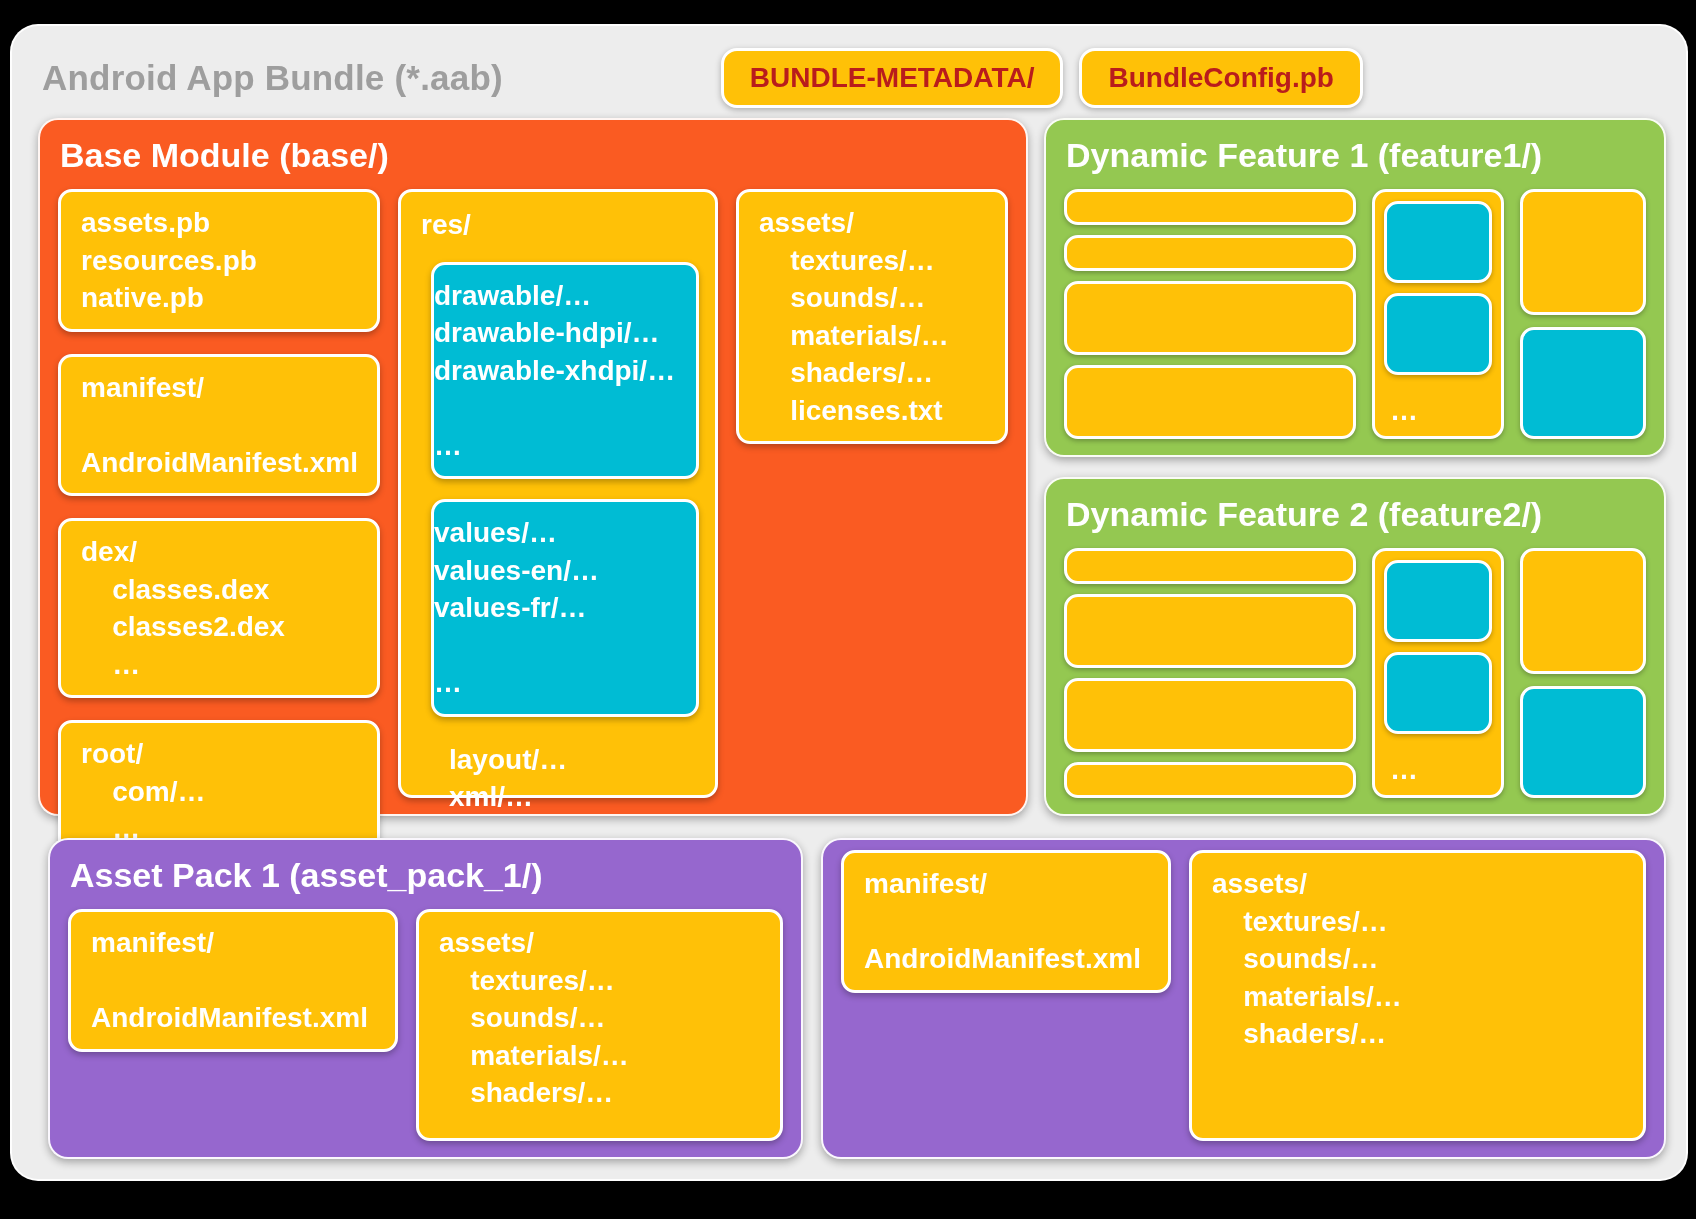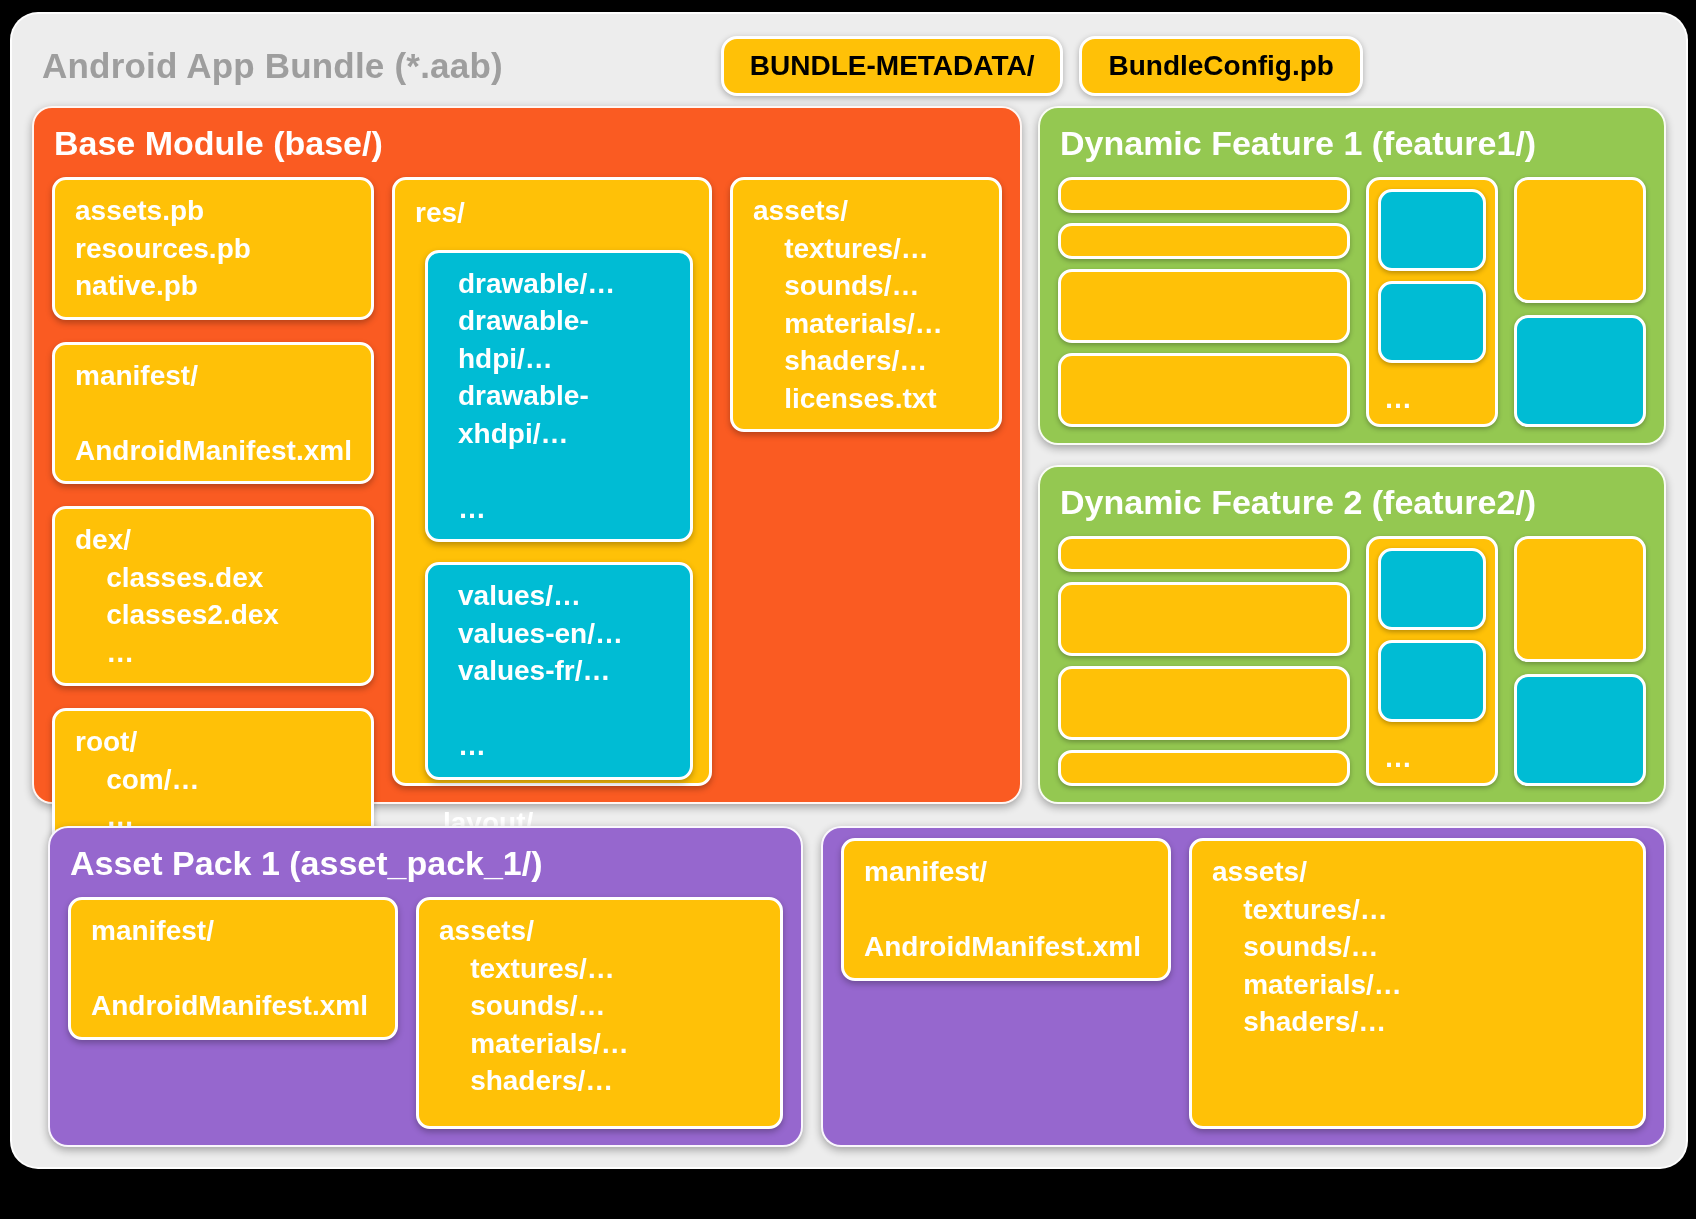--- a/index.html
+++ b/index.html
@@ -15,21 +15,21 @@
   html, body { width: 1696px; height: 1219px; }
   body {
     background: #000;
     font-family: "Liberation Sans", sans-serif;
     font-weight: bold;
     position: relative;
     overflow: hidden;
   }
   .card {
     position: absolute;
-    left: 10px; top: 12px;
+    left: 10px; top: 24px;
     width: 1678px; height: 1157px;
     background: var(--card-bg);
     border: 2px solid rgba(255,255,255,0.9);
     border-radius: 28px;
     box-shadow: 0 3px 10px rgba(0,0,0,0.45);
     padding: 12px 20px 20px 20px;
     display: flex;
     flex-direction: column;
   }
   
@@ -40,21 +40,21 @@
     flex: none;
   }
   .bundle-title {
     font-size: 35px;
     color: var(--title-gray);
     letter-spacing: 0.2px;
     margin-left: 10px;
   }
   .chip {
     background: var(--yellow);
-    color: #000000;
+    color: #b91c1c;
     font-size: 28px;
     padding: 11px 26px;
     border: 3px solid #fff;
     border-radius: 16px;
     box-shadow: 0 2px 6px rgba(0,0,0,0.28);
     white-space: nowrap;
   }
   .chip-metadata { margin-left: 218px; }
   .chip-config { margin-left: 16px; }
   
@@ -70,21 +70,21 @@
     flex-direction: column;
     min-height: 0;
   }
   .module-title {
     color: #fff;
     font-size: 34px;
     margin: 6px 0 14px 2px;
     flex: none;
     white-space: nowrap;
   }
-  .orange { background: var(--orange); }
+  .orange { background: var(--orange); margin-left: 6px; }
   .green  { background: var(--green); }
   .purple { background: var(--purple); }
   
   .fbox, .tbox {
     color: #fff;
     font-size: 28px;
     line-height: 1.34;
     border: 3px solid #fff;
     border-radius: 14px;
     box-shadow: 0 3px 6px rgba(0,0,0,0.28);
@@ -98,21 +98,21 @@
   .base-cols { flex: 1; display: flex; gap: 18px; min-height: 0; }
   .base-col1 { width: 322px; flex: none; display: flex; flex-direction: column; gap: 22px; }
   .base-col1 .grow { flex: 1; }
   .res-box {
     width: 320px; flex: none;
     white-space: normal;
     display: flex; flex-direction: column;
     padding: 14px 14px 14px 20px;
   }
   .res-label { white-space: pre-wrap; }
-  .res-box .tbox { margin: 18px 2px 2px 10px; padding: 12px 14px 12px 30px; }
+  .res-box .tbox { margin: 18px 2px 2px 10px; padding: 12px 14px 12px 0; }
   .res-tail { white-space: pre-wrap; margin: 22px 0 0 28px; }
   .base-col3 { flex: 1; display: flex; flex-direction: column; gap: 20px; }
   .lib-box { flex: 1; }
   
   .right-col { flex: 1; display: flex; flex-direction: column; gap: 20px; min-width: 0; border-radius: 24px; }
   .feature { flex: 1; }
   .df-cols { flex: 1; display: flex; gap: 16px; min-height: 0; }
   .df-col1 { width: 292px; flex: none; display: flex; flex-direction: column; gap: 10px; }
   .mini {
     border: 3px solid #fff;

